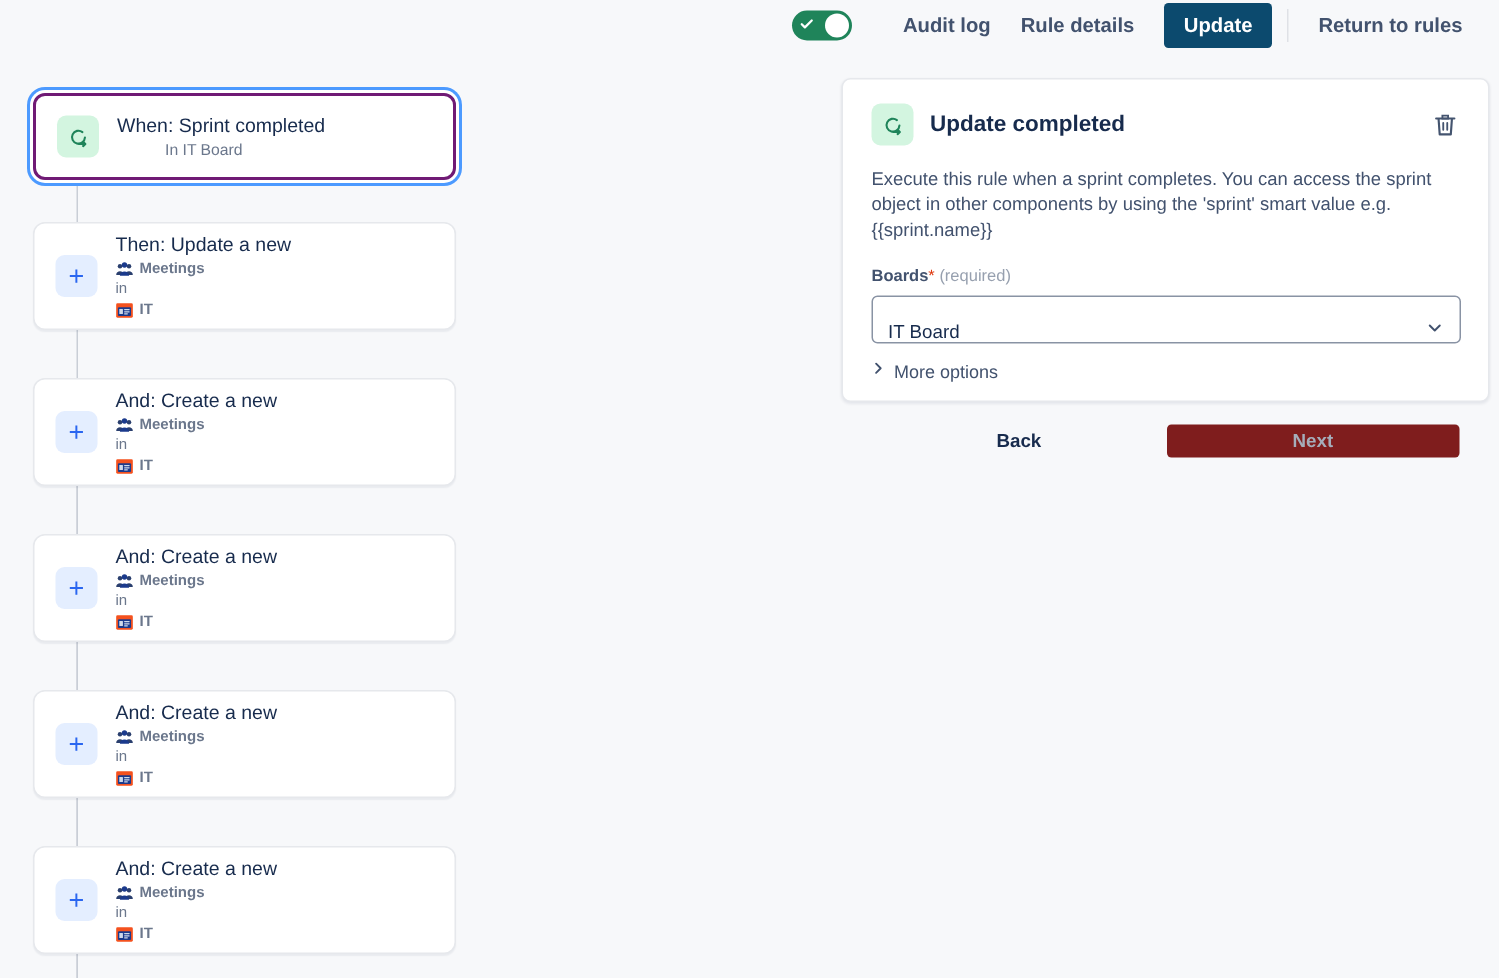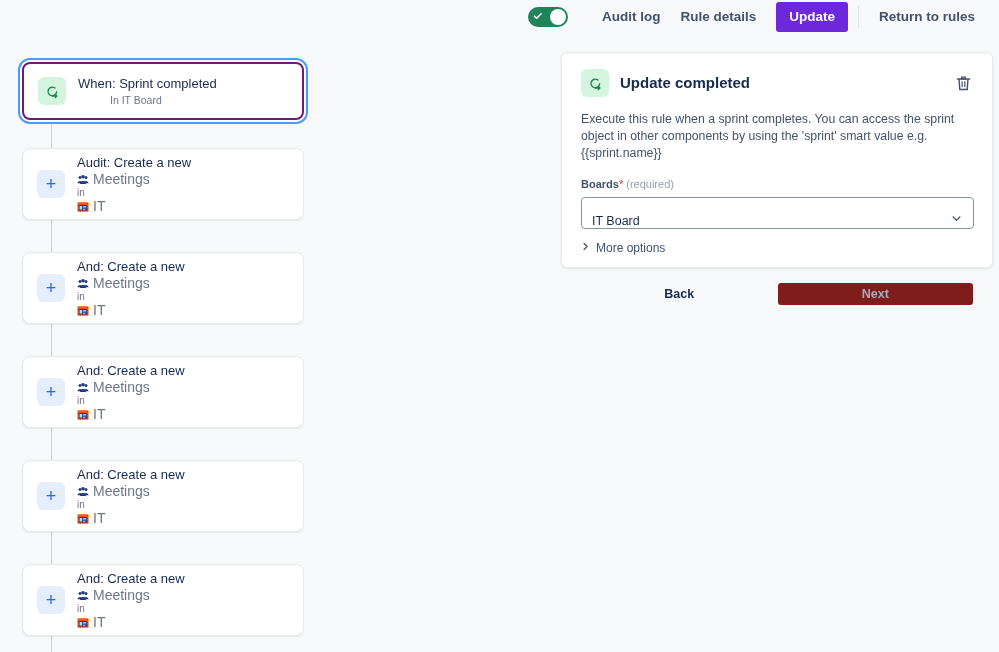--- a/index.html
+++ b/index.html
@@ -31,21 +31,21 @@
     position: absolute; left: 5px; top: 4px;
     width: 10px; height: 10px;
   }
   .tb-link {
     font-size: 13.5px; font-weight: 600; color: #42526e;
     padding: 6px 10px; cursor: pointer; white-space: nowrap;
     line-height: 18px;
   }
   .tb-btn {
     font-size: 13.5px; font-weight: 600; color: #ffffff;
-    background: #6d28d9; border: none; border-radius: 3px;
+    background: #0c4a6e; border: none; border-radius: 3px;
     padding: 7px 13px; cursor: pointer; margin-left: 10px;
     font-family: "Liberation Sans", sans-serif; line-height: 16px;
   }
   .tb-sep {
     width: 1px; height: 22px; background: #dfe1e6; margin: 0 10px;
   }
 
   
   .flow { position: absolute; left: 22px; top: 62px; width: 282px; }
   .connector {
@@ -78,21 +78,21 @@
   }
   .card-title {
     font-size: 13px; font-weight: 400; color: #172b4d; line-height: 16px;
   }
   .card-sub {
     font-size: 10.5px; color: #6b778c; line-height: 14px; margin-top: 1px; margin-left: 32px;
   }
   .card-body { display: flex; flex-direction: column; justify-content: center; }
   .meta-row {
     display: flex; align-items: center; gap: 4px;
-    font-size: 14px; color: #6b778c; line-height: 13px; margin-top: 2px;
+    font-size: 10px; color: #6b778c; line-height: 13px; margin-top: 2px; font-weight: bold;
   }
   .meta-word {
     font-size: 10px; color: #6b778c; line-height: 12px; margin-top: 1px;
   }
   .ic { width: 12px; height: 12px; flex: none; display:block; }
 
   
   .panel {
     position: absolute; left: 561px; top: 52px; width: 432px; height: 216px;
     background: #ffffff; border: 1px solid #e6e8ec; border-radius: 6px;
@@ -182,21 +182,21 @@
       <div class="card-body">
         <div class="card-title">When: Sprint completed</div>
         <div class="card-sub">In IT Board</div>
       </div>
     </div>
 
     <div id="actions">
         <div class="card action" style="position: absolute; left: 0px; top: 86px;">
           <div class="plus-icon">+</div>
           <div class="card-body">
-            <div class="card-title">Audit: Create a new</div>
+            <div class="card-title">Then: Update a new</div>
             <div class="meta-row">
               <svg class="ic" viewBox="0 0 16 16">
                 <circle cx="4" cy="4.6" r="2" fill="#2a3f6e"></circle>
                 <circle cx="12" cy="4.6" r="2" fill="#2a3f6e"></circle>
                 <circle cx="8" cy="3.6" r="2.4" fill="#1b3a8c"></circle>
                 <path d="M0.6 12.4c0-2 1.6-3.2 3.4-3.2s3.4 1.2 3.4 3.2z" fill="#2a3f6e"></path>
                 <path d="M8.6 12.4c0-2 1.6-3.2 3.4-3.2s3.4 1.2 3.4 3.2z" fill="#2a3f6e"></path>
                 <path d="M3.9 13.2c0-2.3 1.8-3.8 4.1-3.8s4.1 1.5 4.1 3.8z" fill="#1b3a8c"></path>
               </svg>
               <span>Meetings</span>

